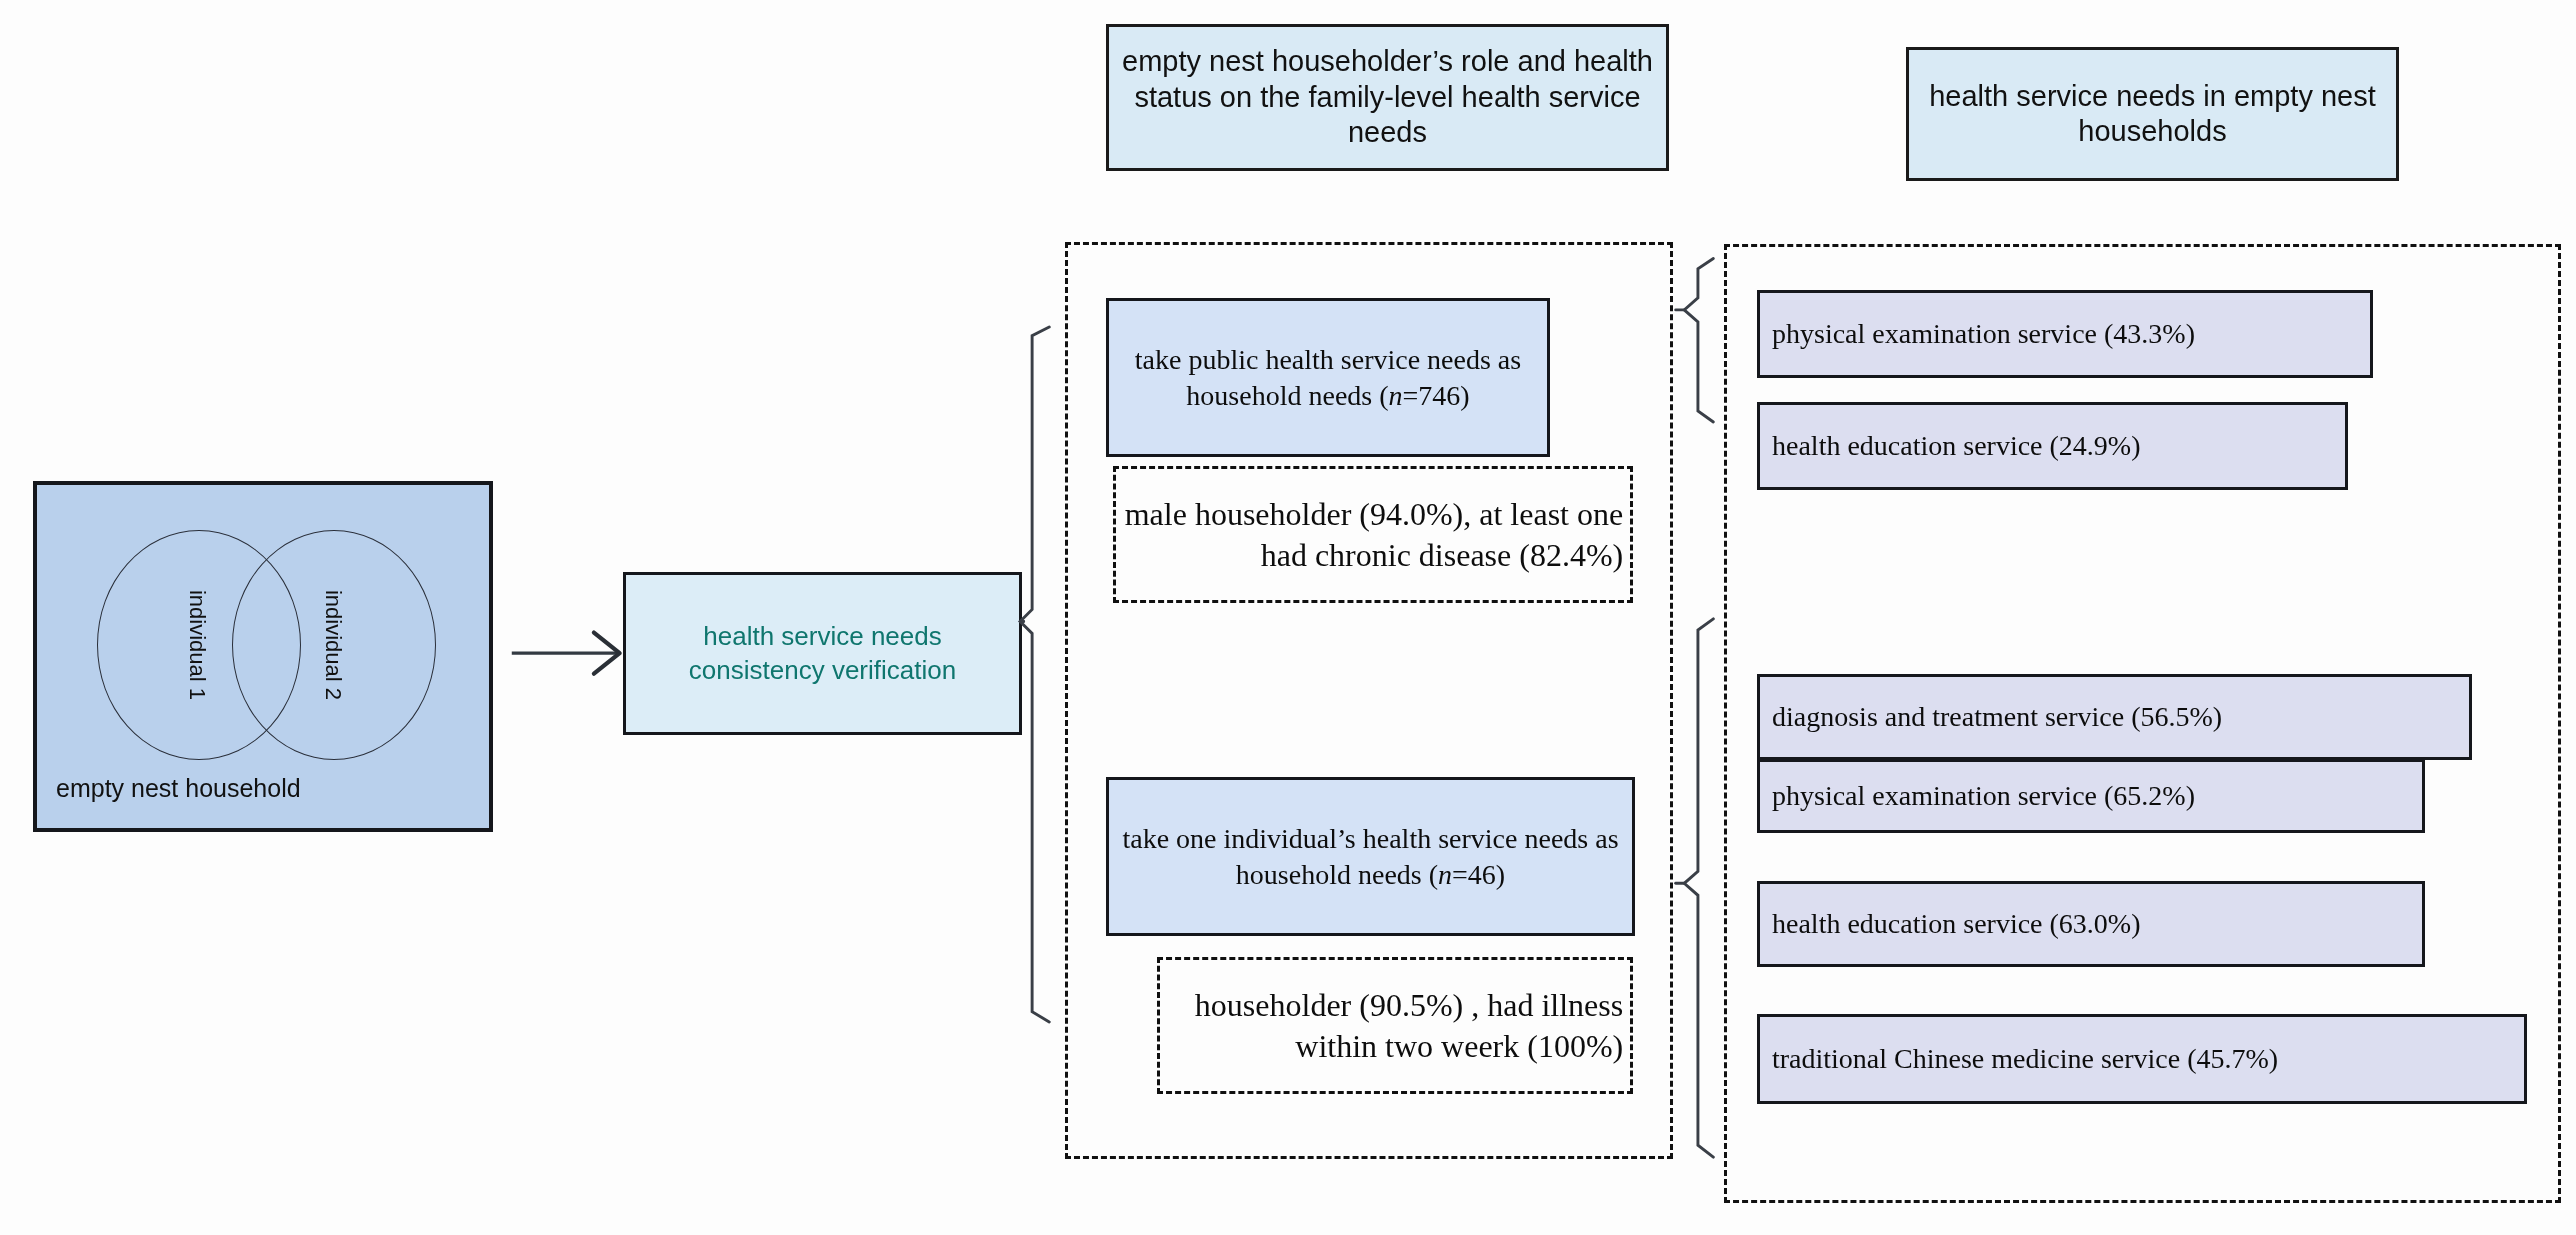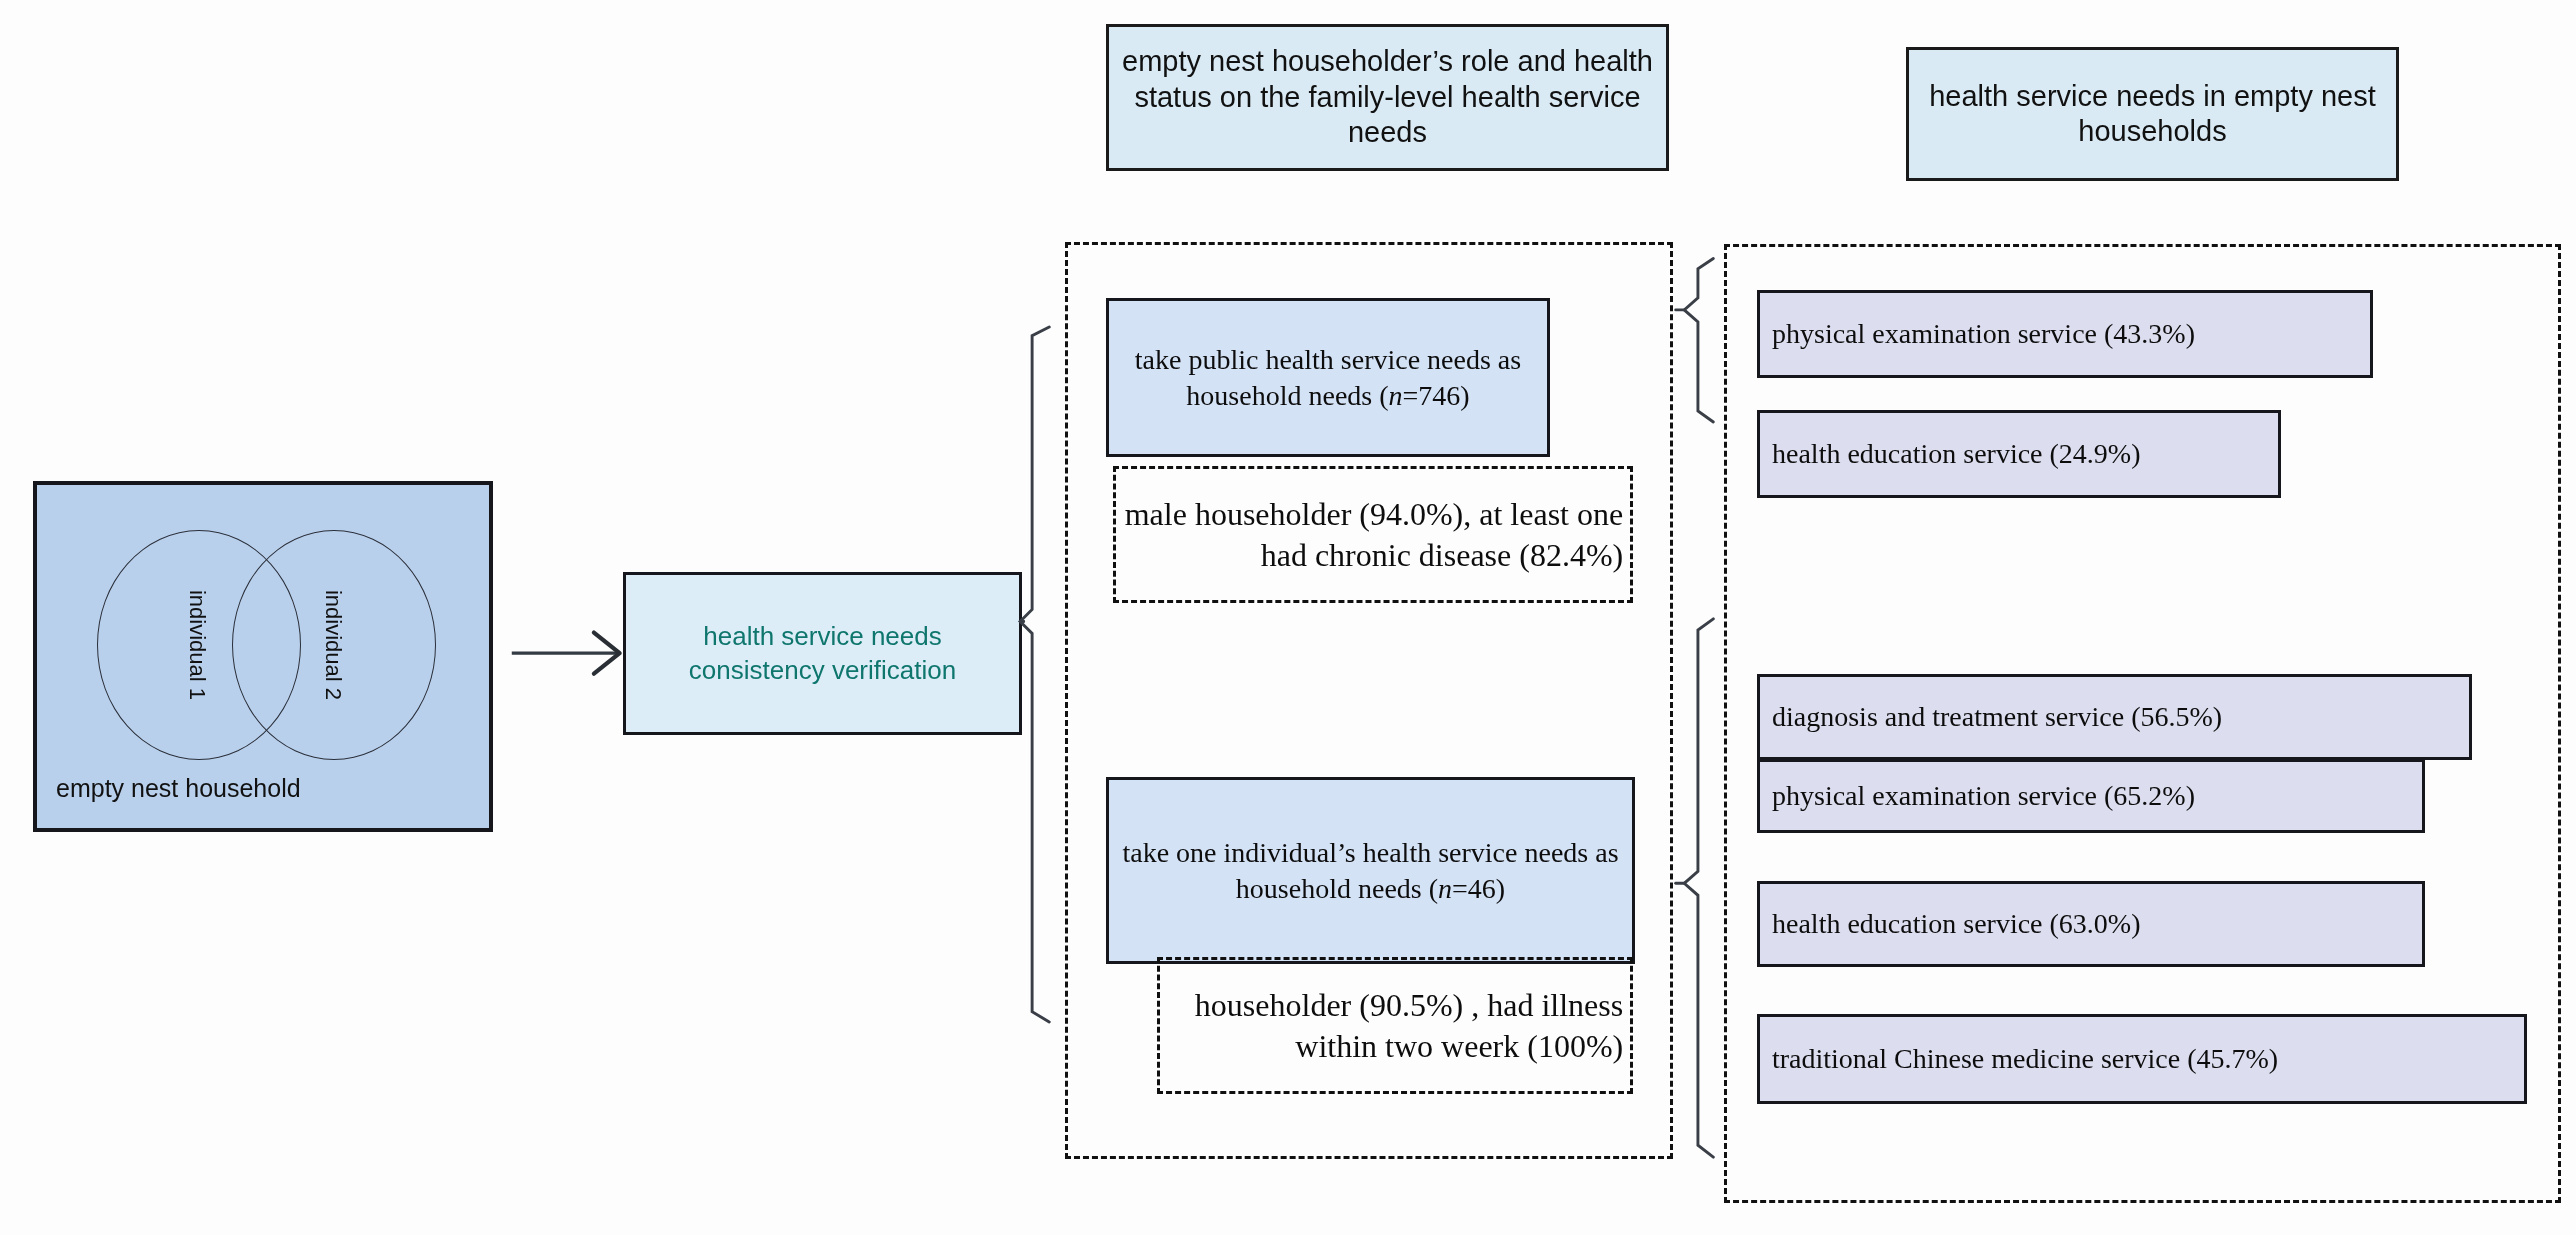--- a/index.html
+++ b/index.html
@@ -165,33 +165,33 @@
   <div class="abs dashed-panel" style="left:1065px; top:242px; width:608px; height:917px;"></div>
 
   <div class="abs blue-box" style="left:1106px; top:298px; width:444px; height:159px;">
     <span>
       <span>take public health service needs as household needs (</span><span class="ital">n</span><span>=746)</span>
     </span>
   </div>
 
   <div class="abs dashed-box" style="left:1113px; top:466px; width:520px; height:137px;">male householder (94.0%), at least one had chronic disease (82.4%)</div>
 
-  <div class="abs blue-box" style="left:1106px; top:777px; width:529px; height:187px;">
+  <div class="abs blue-box" style="left:1106px; top:777px; width:529px; height:159px;">
     <span>
       <span>take one individual’s health service needs as household needs (</span><span class="ital">n</span><span>=46)</span>
     </span>
   </div>
 
   <div class="abs dashed-box" style="left:1157px; top:957px; width:476px; height:137px;">householder (90.5%) , had illness within two weerk (100%)</div>
 
   <div class="abs dashed-panel" style="left:1724px; top:244px; width:837px; height:959px;"></div>
 
   <div class="abs service-box" style="left:1757px; top:278px; width:616px; height:88px;margin-top:12px;">physical examination service (43.3%)</div>
 
-  <div class="abs service-box" style="left:1757px; top:402px; width:524px; height:88px;margin-top:8px;">health education service (24.9%)</div>
+  <div class="abs service-box" style="left:1757px; top:402px; width:591px; height:88px;">health education service (24.9%)</div>
 
   <div class="abs service-box" style="left:1757px; top:674px; width:715px; height:86px;">diagnosis and treatment service (56.5%)</div>
 
   <div class="abs service-box" style="left:1757px; top:759px; width:668px; height:74px;">physical examination service (65.2%)</div>
 
   <div class="abs service-box" style="left:1757px; top:881px; width:668px; height:86px;">health education service (63.0%)</div>
 
   <div class="abs service-box" style="left:1757px; top:1014px; width:770px; height:90px;">traditional Chinese medicine service (45.7%)</div>
 
   <svg id="connectors" viewBox="0 0 3010 1444" width="2576" height="1236">

